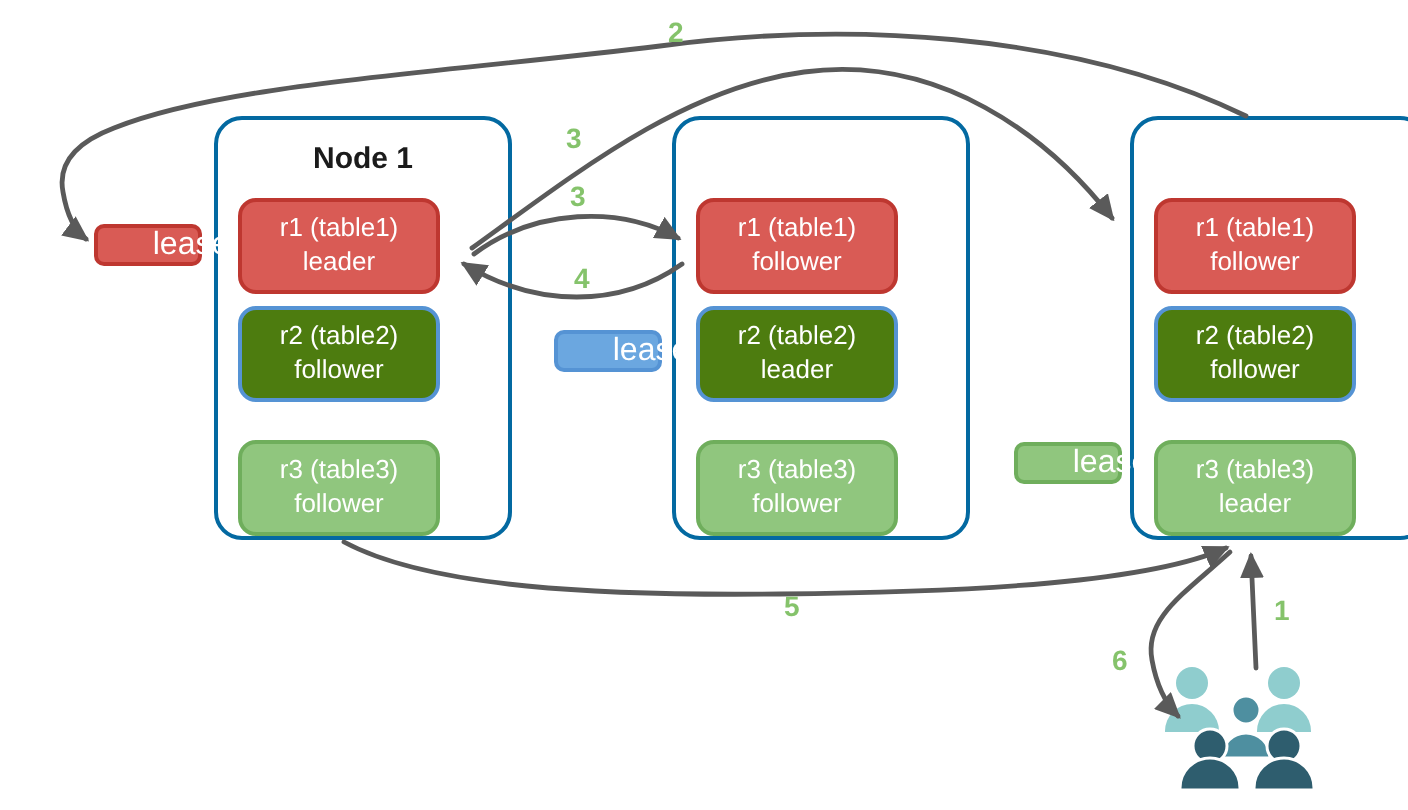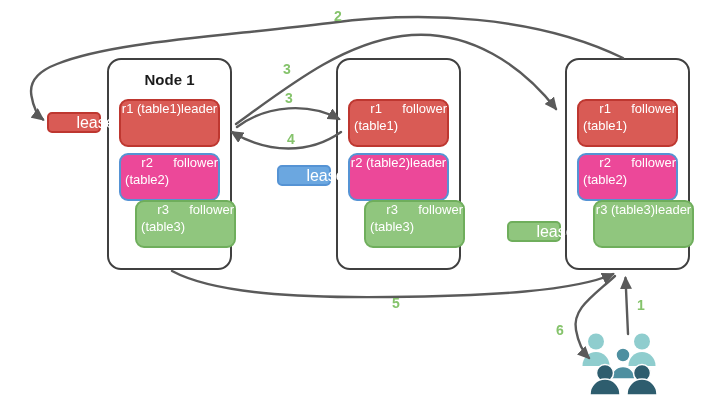--- a/index.html
+++ b/index.html
@@ -4,39 +4,39 @@
 <style>
   html,body{margin:0;padding:0;}
   body{
     position:relative;
     width:704px;height:405px;
     background:#ffffff;
     font-family:"Liberation Sans", sans-serif;
     overflow:hidden;
   }
   .node{
-    position:absolute;top:58px;width:125px;height:212px;
-    background:#ffffff;border:2px solid #404040;border-radius:14px;
+    position:absolute;top:58px;width:149px;height:212px;
+    background:#ffffff;border:2px solid #0369a1;border-radius:14px;
     box-sizing:border-box;z-index:2;
   }
   #node-1{left:107px;} #node-2{left:336px;} #node-3{left:565px;}
   .node-title{
     display:block;text-align:center;margin-top:11px;
     font-weight:bold;font-size:15px;color:#1b1b1b;
   }
   .rep{
     position:absolute;left:10px;width:101px;height:48px;
     border-radius:9px;border:2px solid;box-sizing:border-box;
     color:#ffffff;font-size:13px;text-align:center;
-    display:flex;justify-content:center;
+    display:flex;flex-direction:column;justify-content:center;
     line-height:1.3;z-index:2;
   }
-  .rep.p1{top:39px;} .rep.p2{top:93px;} .rep.p3{top:140px;margin-left:16px;}
+  .rep.p1{top:39px;} .rep.p2{top:93px;} .rep.p3{top:160px;}
   .rep-red{background:#D95B55;border-color:#BE3730;}
-  .rep-blue{background:#ec4899;border-color:#5593D4;}
+  .rep-blue{background:#4d7c0f;border-color:#5593D4;}
   .rep-green{background:#90C67E;border-color:#6FAE5C;}
   .lease{
     position:absolute;width:54px;height:21px;border-radius:5px;
     border:2px solid;box-sizing:border-box;color:#ffffff;font-size:16px;
     display:flex;align-items:center;justify-content:center;z-index:4;padding-left:43px;
   }
   #lease-red{left:47px;top:112px;background:#D95B55;border-color:#BE3730;}
   #lease-blue{left:277px;top:165px;background:#6BA7E0;border-color:#5593D4;}
   #lease-green{left:507px;top:221px;background:#90C67E;border-color:#6FAE5C;}
   .step{

